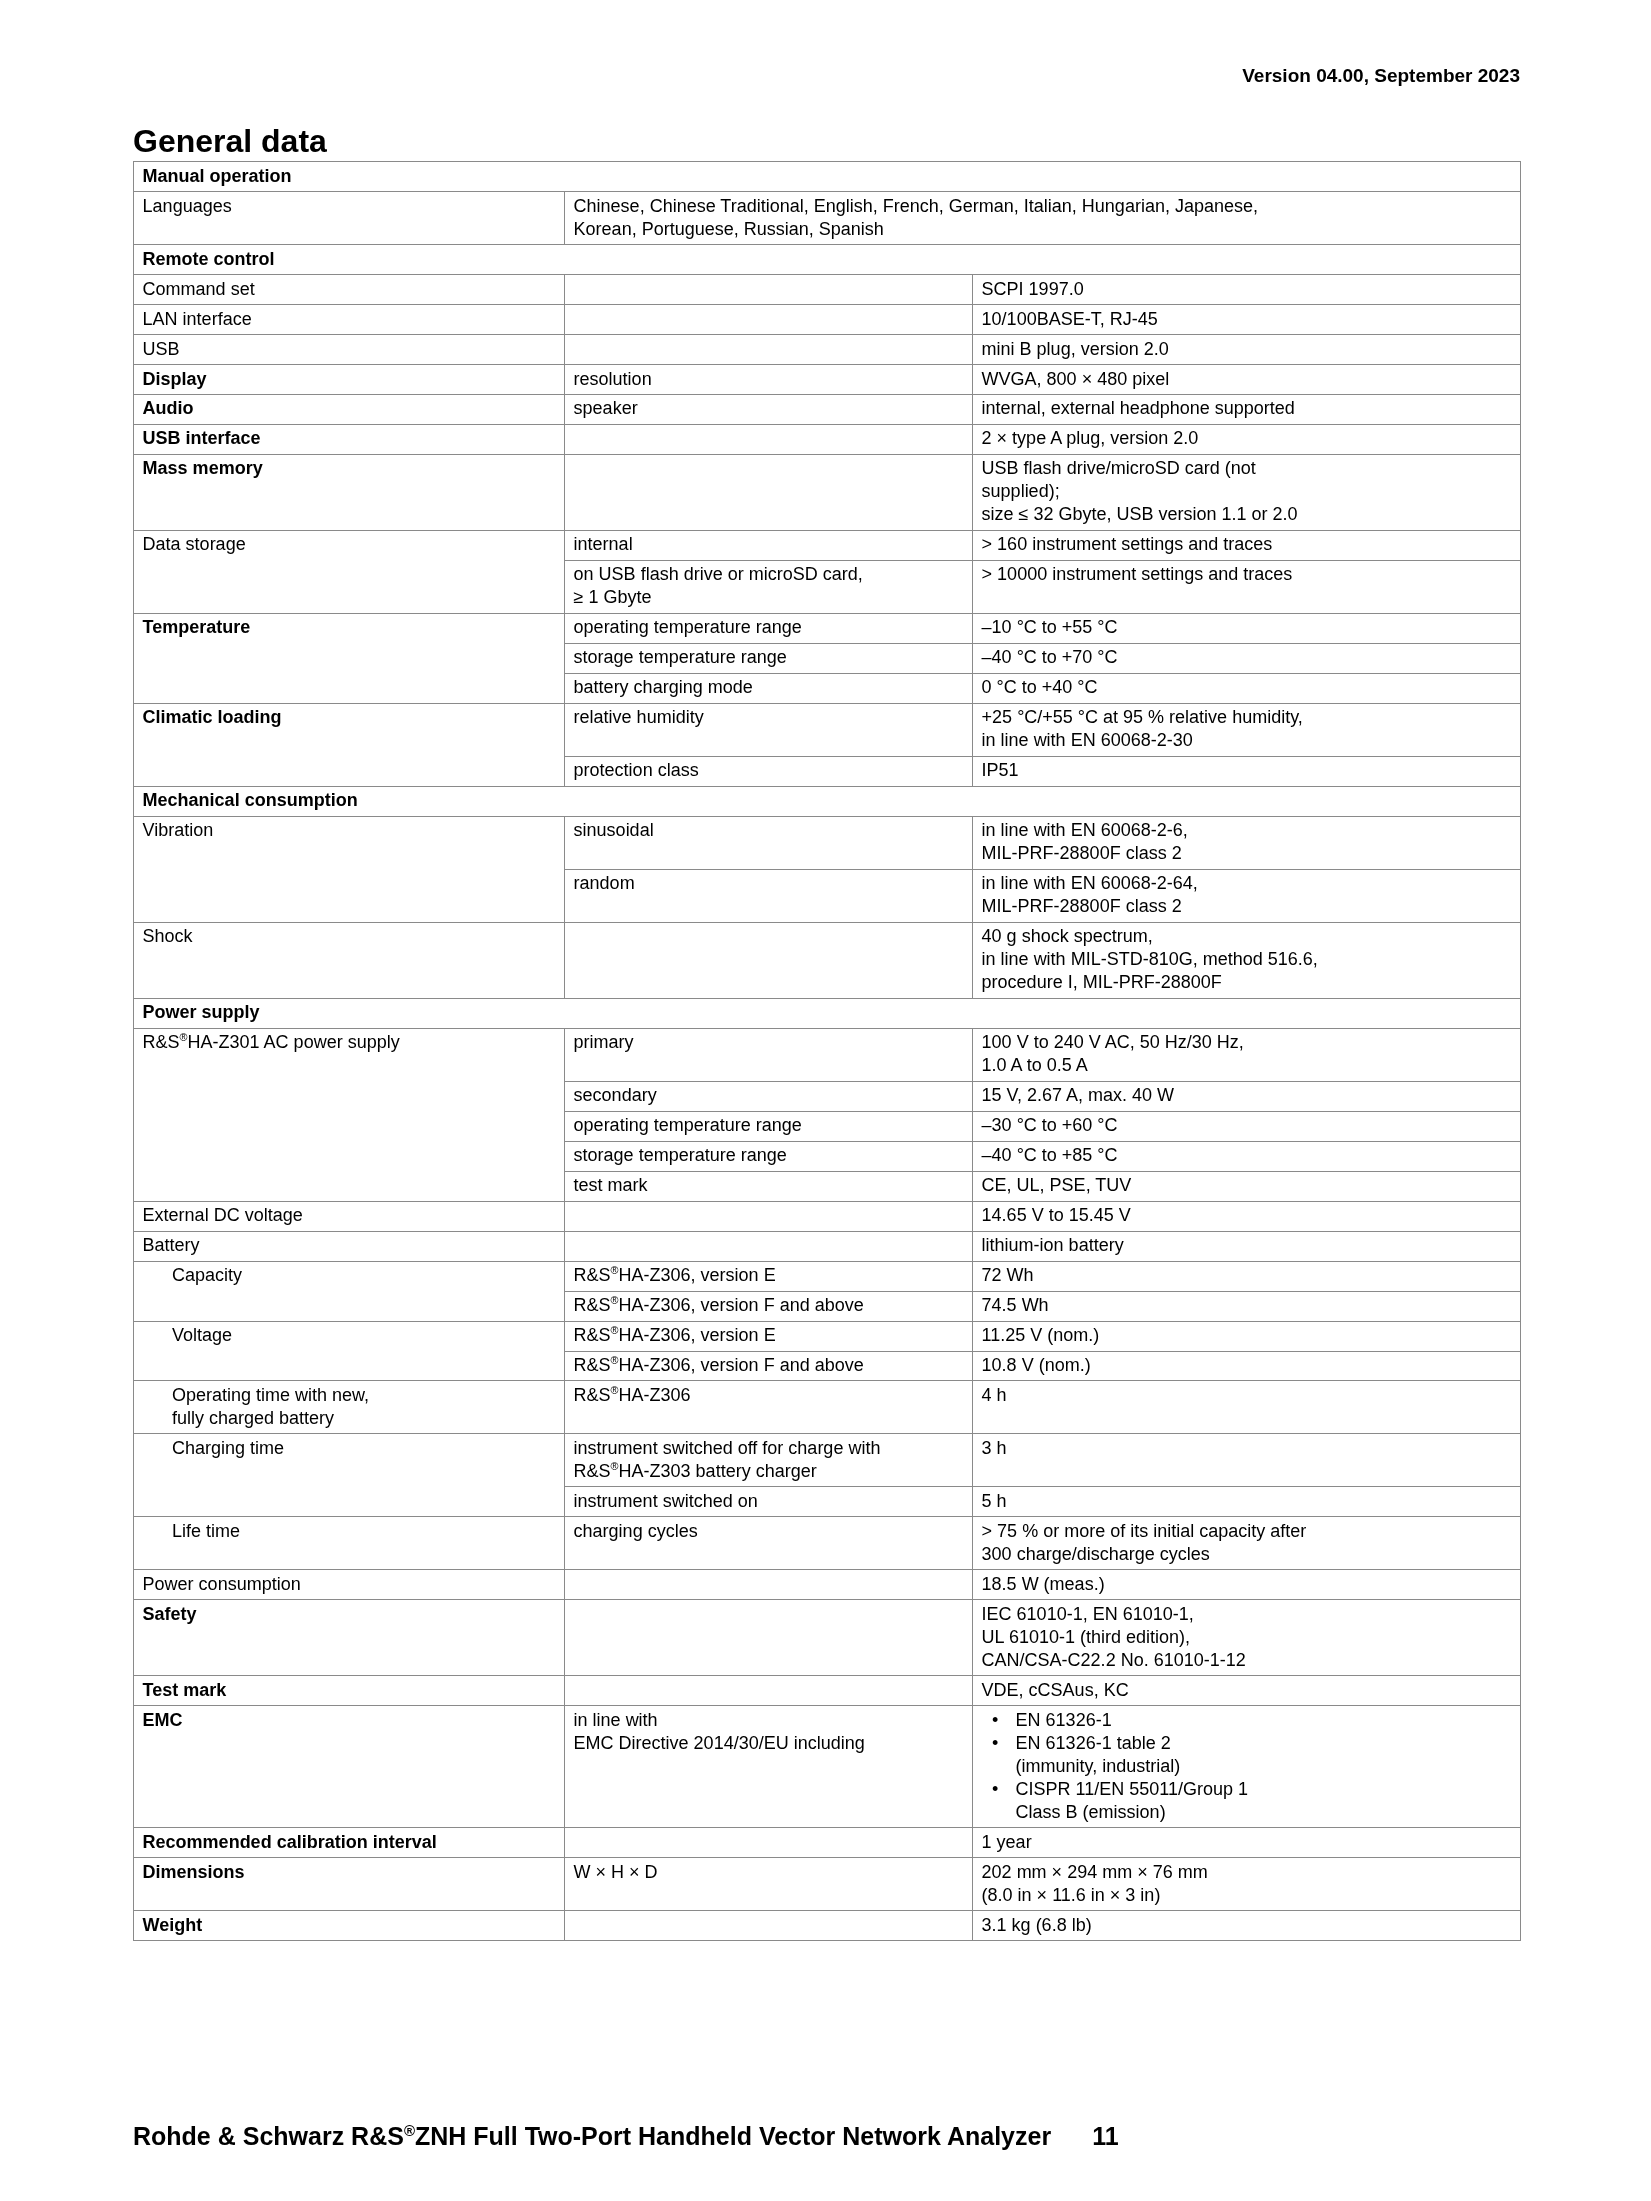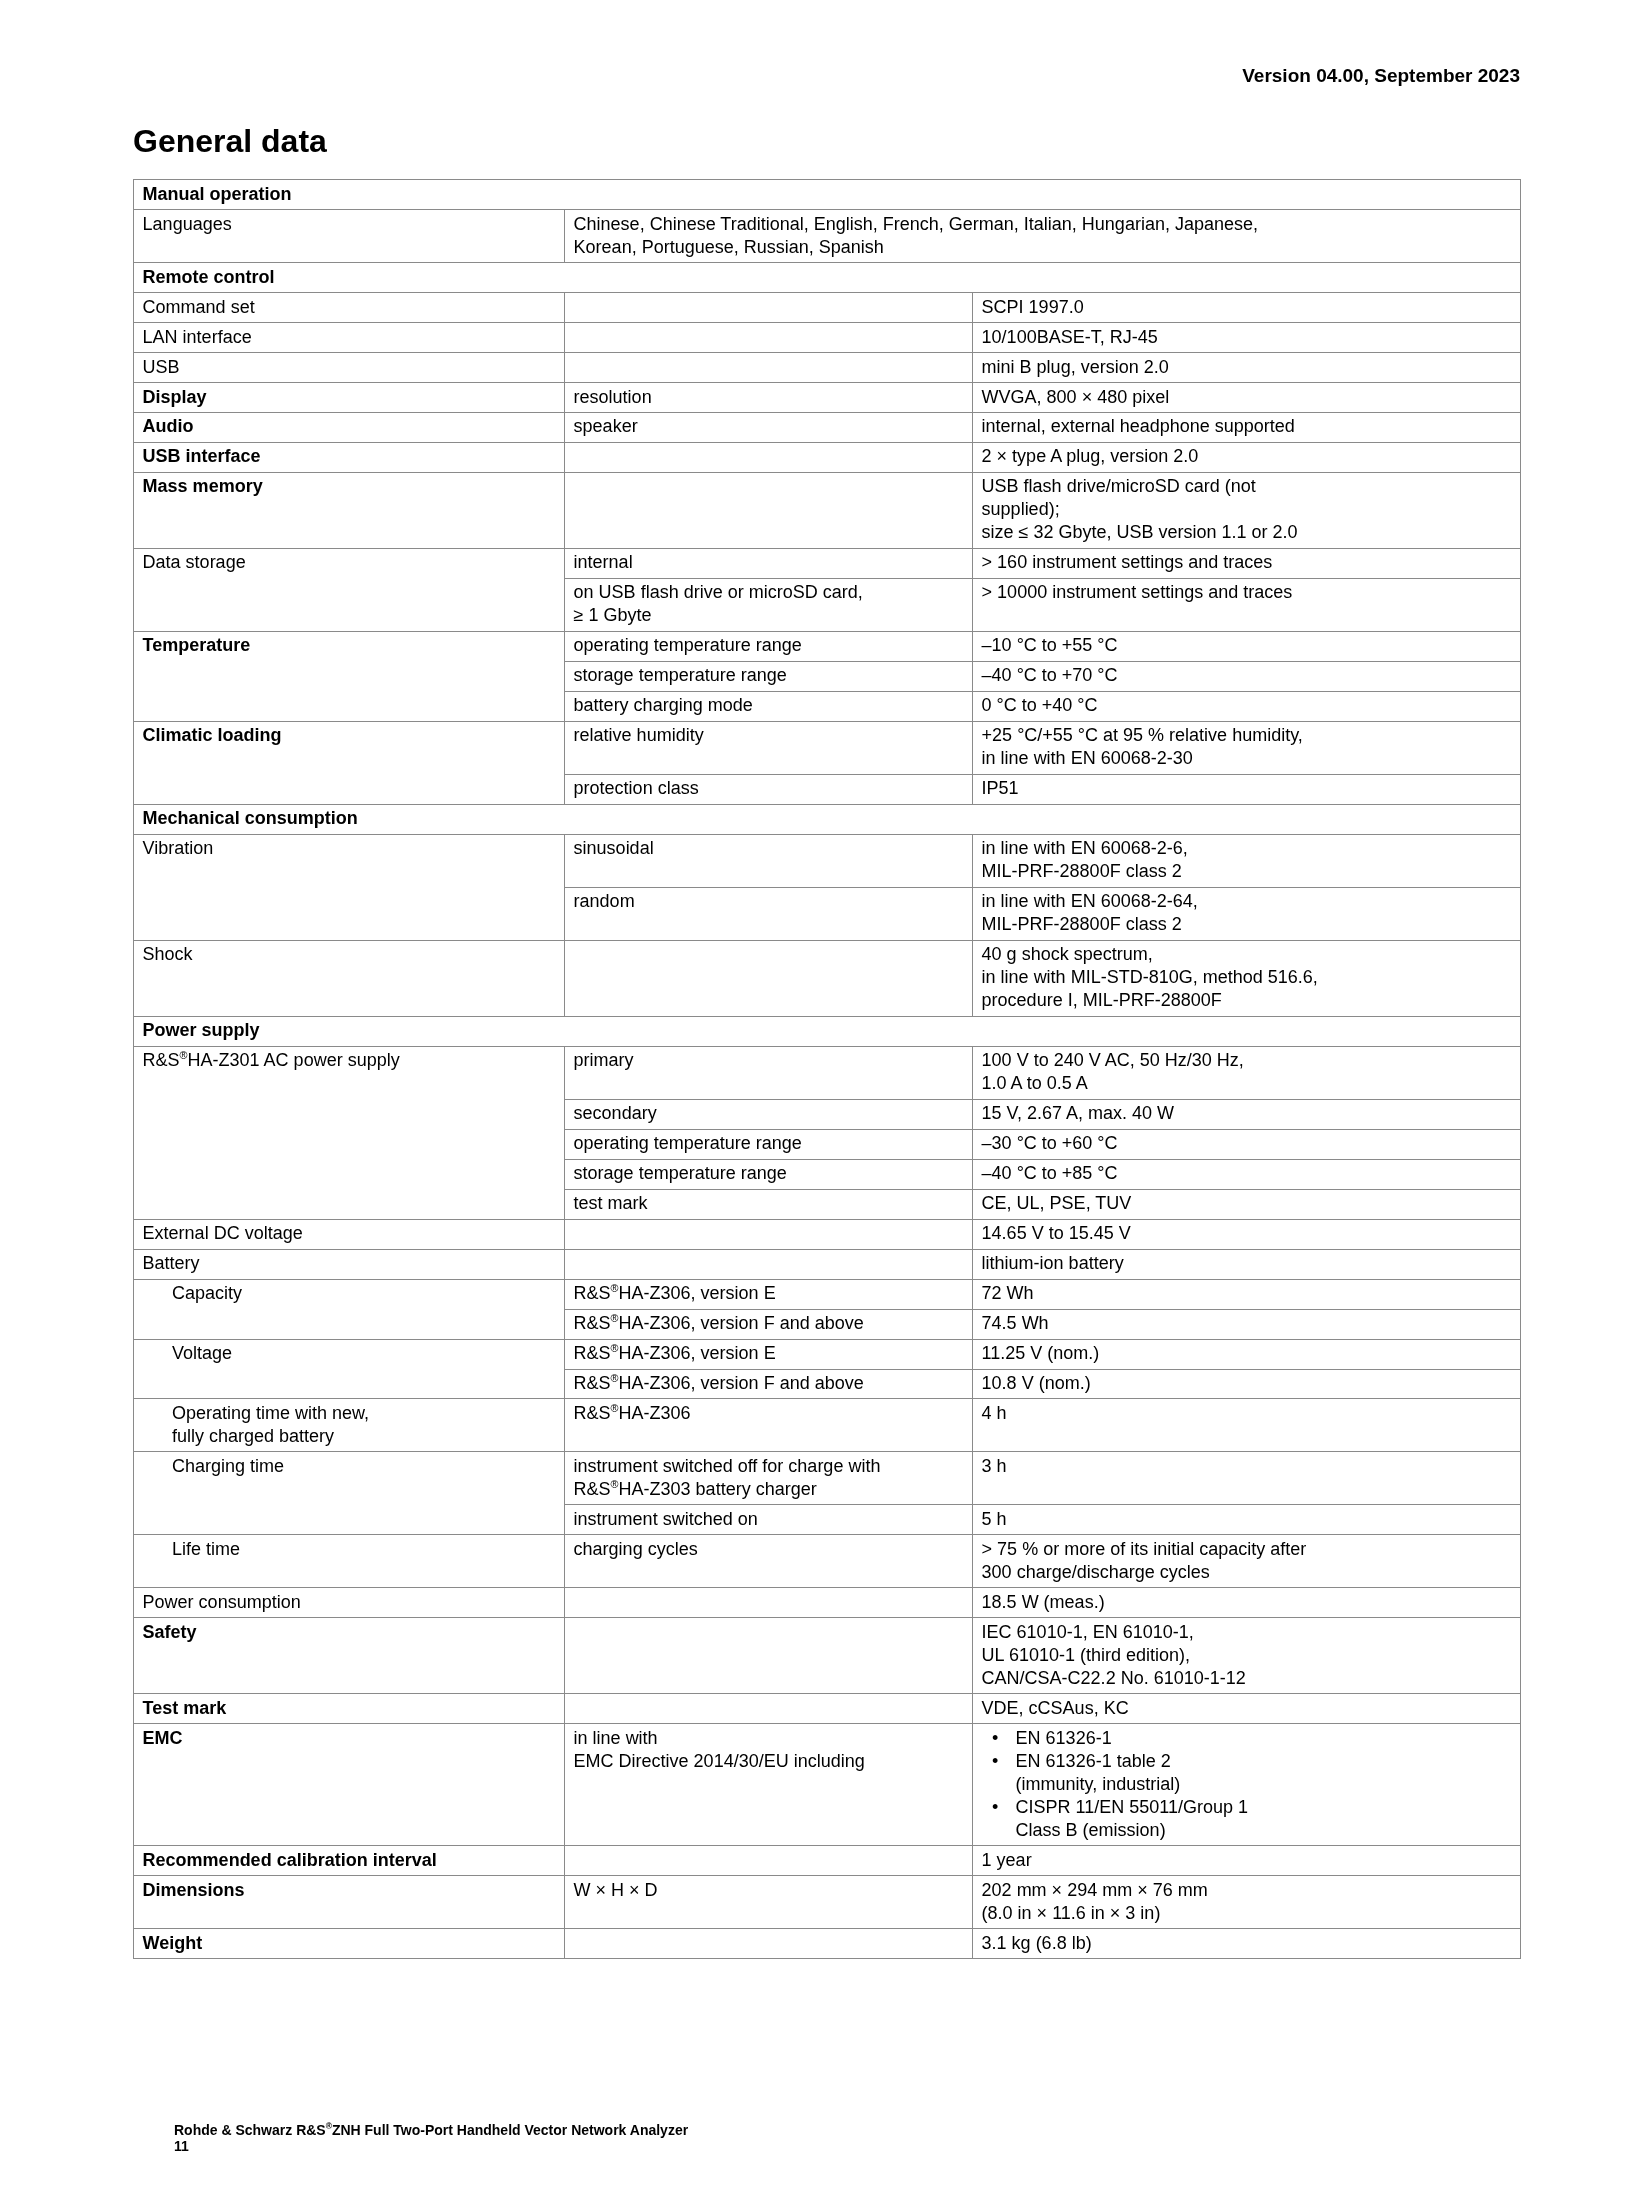--- a/index.html
+++ b/index.html
@@ -5,42 +5,42 @@
   * { margin:0; padding:0; box-sizing:border-box; }
   html, body { background:#ffffff; }
   body {
     width:1652px; height:2202px; position:relative; overflow:hidden;
     font-family:"Liberation Sans", sans-serif; color:#000;
   }
   .page { position:absolute; left:133px; top:12px; width:1387px; }
   .version { margin-top:53px; text-align:right; font-weight:bold; font-size:19px; }
   .title { margin-top:36px; font-size:32px; font-weight:bold; }
   .spec-table {
-    margin-top:19px; width:1387px; border-collapse:collapse; table-layout:fixed;
+    margin-top:1px; width:1387px; border-collapse:collapse; table-layout:fixed;
     font-size:18px;
   }
   .spec-table td {
     border:0.9px solid #8a8a8a;
     padding:2.6px 8.6px 3.4px 8.6px;
     vertical-align:top;
     line-height:23px;
     white-space:pre-line;
     word-wrap:break-word;
   }
   .spec-table td.section-cell { font-weight:bold; }
   .spec-table td.b { font-weight:bold; }
   .spec-table td.indent { padding-left:38px; }
   sup { font-size:60%; vertical-align:super; line-height:0; }
   .bullet { display:flex; align-items:flex-start; }
   .bullet .dot { flex:0 0 34px; padding-left:10.3px; }
   .bullet .btxt { flex:1 1 auto; white-space:pre-line; }
   .footer {
     position:absolute; left:133px; top:2122px; width:1387px;
     display:flex; align-items:baseline;
-    font-weight:bold; font-size:14px;flex-direction:column;
+    font-weight:bold; font-size:25px;
   }
   .footer .page-num { margin-left:41px; }
 </style>
 </head>
 <body>
 
 <div class="page">
   <div class="version">Version 04.00, September 2023</div>
   <h1 class="title">General data</h1>
   <table class="spec-table">

